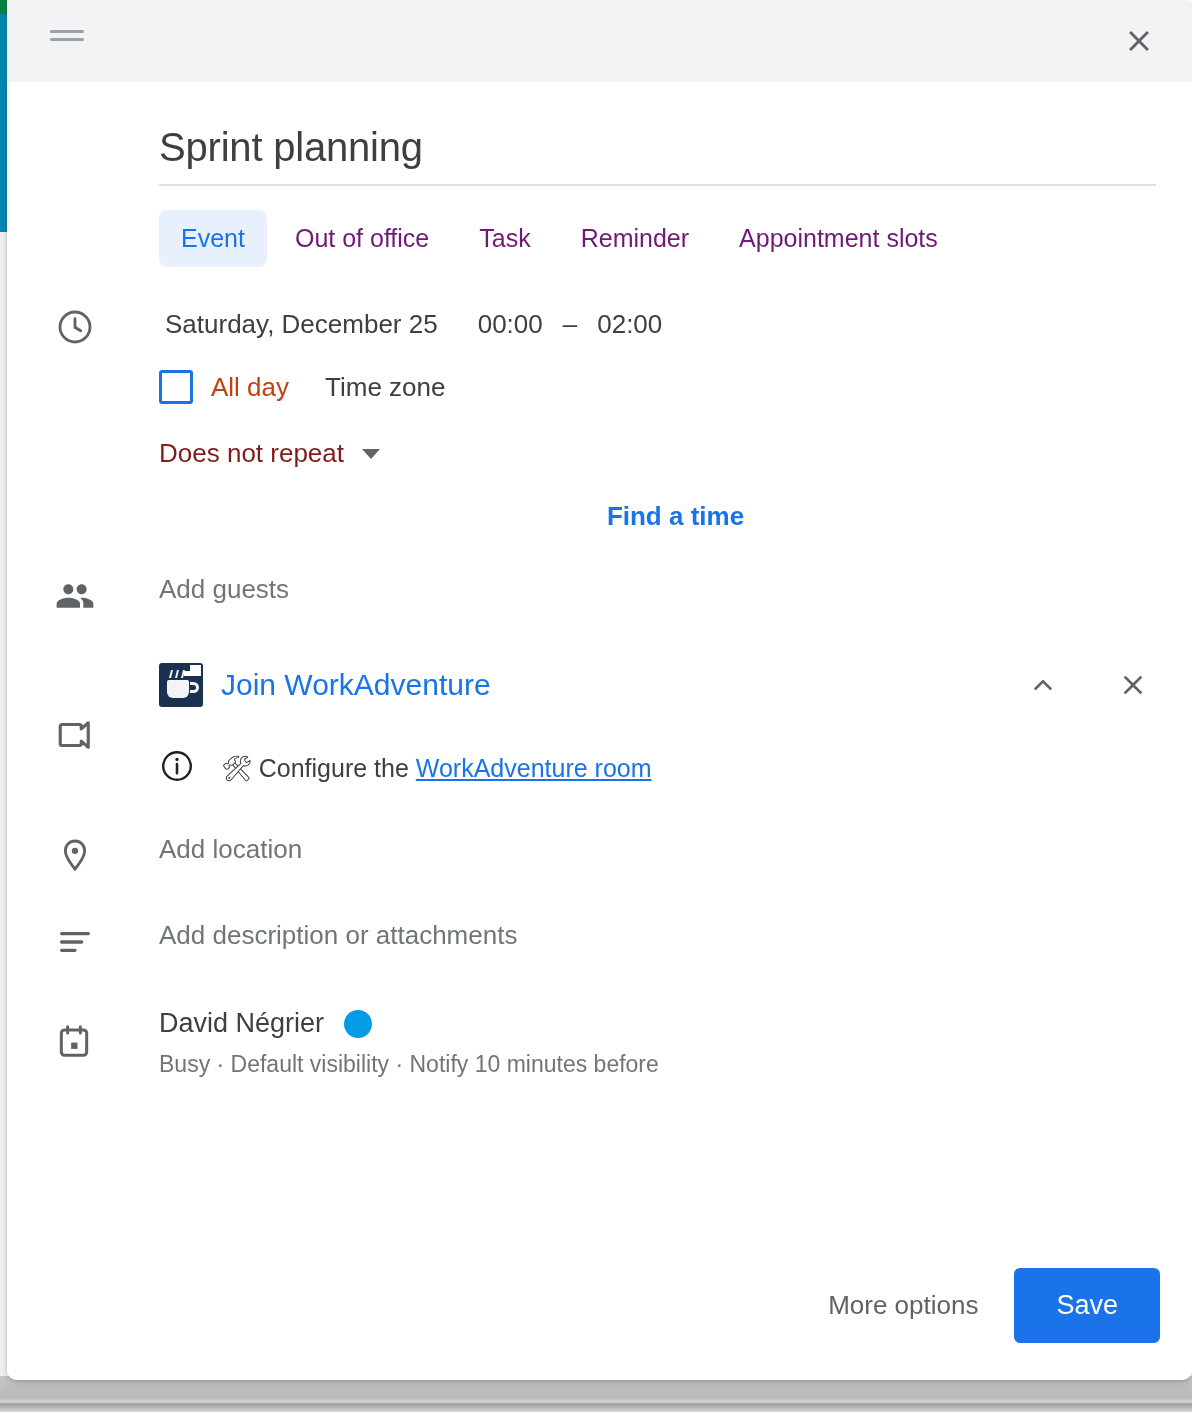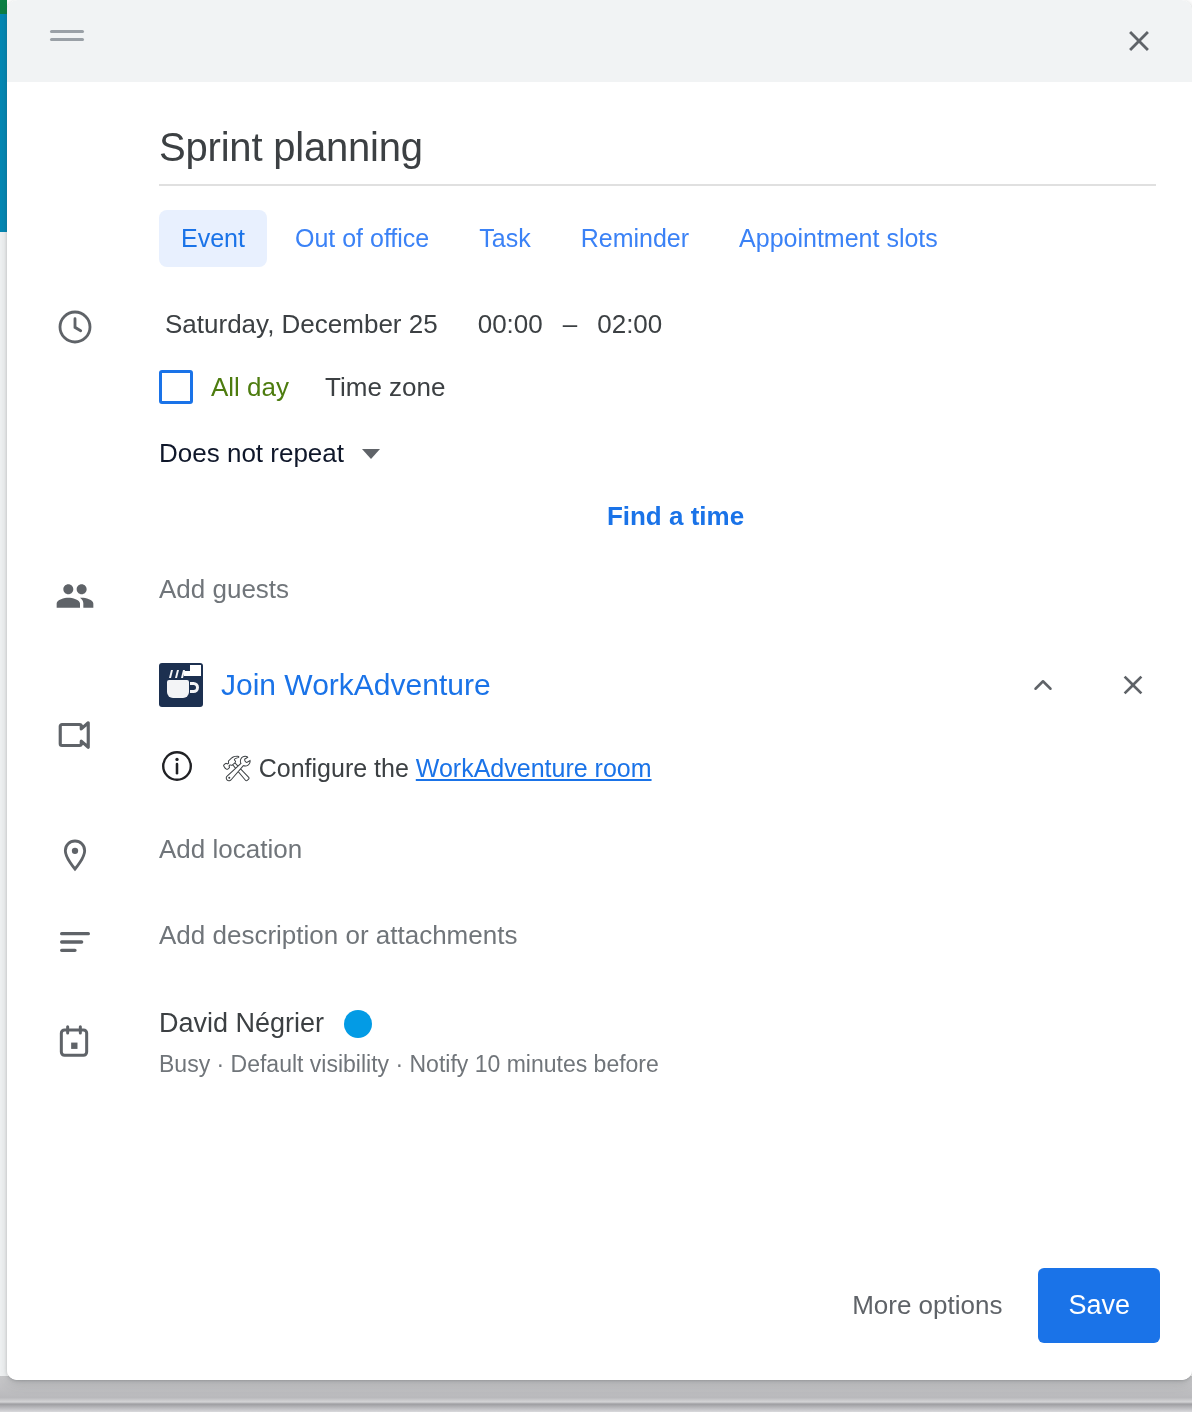--- a/index.html
+++ b/index.html
@@ -75,21 +75,21 @@
     cursor: text;
   }
 
   
   .tabs {
     display: flex; align-items: center;
     padding: 24px 0 0 152px;
     gap: 6px;
   }
   .tab {
-    font-size: 25px; color: #3b82f6;
+    font-size: 25px; color: #701a75;
     padding: 14px 22px; border-radius: 8px;
     cursor: pointer; white-space: nowrap;
   }
   .tab.active { color: #1a73e8; background: #e8f0fe; font-weight: 500; }
 
   
   .row { display: flex; align-items: flex-start; padding-left: 48px; }
   .row-icon {
     width: 104px; flex: 0 0 104px;
     display: flex; justify-content: flex-start; align-items: flex-start;
@@ -102,25 +102,25 @@
   .dt-chip { cursor: pointer; padding: 4px 6px; border-radius: 4px; }
   .dt-date { margin-right: 28px; }
   .dt-dash { margin: 0 14px; color: #3c4043; }
 
   .allday-line { display: flex; align-items: center; margin-top: 26px; }
   .checkbox {
     width: 34px; height: 34px; border: 3px solid #1a73e8;
     border-radius: 3px; cursor: pointer; background: #fff;
     flex: 0 0 34px;
   }
-  .allday-label { font-size: 26px; color: #4d7c0f; margin-left: 18px; cursor: pointer; }
+  .allday-label { font-size: 26px; color: #c2410c; margin-left: 18px; cursor: pointer; }
   .timezone-label { font-size: 26px; color: #3c4043; margin-left: 36px; cursor: pointer; }
 
   .repeat-line { display: flex; align-items: center; margin-top: 34px; cursor: pointer; }
-  .repeat-text { font-size: 26px; color: #0f172a; }
+  .repeat-text { font-size: 26px; color: #7f1d1d; }
   .caret {
     width: 0; height: 0; margin-left: 18px;
     border-left: 9px solid transparent; border-right: 9px solid transparent;
     border-top: 10px solid #5f6368;
   }
 
   .findtime {
     margin-top: 32px; font-size: 26px; color: #1a73e8;
     font-weight: bold; cursor: pointer; display: inline-block;
   }
@@ -201,21 +201,21 @@
     padding-right: 32px; gap: 10px;
     background: #ffffff;
   }
   .more-options {
     font-size: 26px; color: #5f6368; font-weight: 500;
     padding: 18px 26px; border-radius: 6px; cursor: pointer;
   }
   .save-btn {
     font-size: 27px; color: #ffffff; font-weight: 500;
     background: #1a73e8; border: none; border-radius: 6px;
-    padding: 22px 30px; cursor: pointer;
+    padding: 22px 42px; cursor: pointer;
     font-family: "Liberation Sans", sans-serif;
   }
 </style>
 </head>
 <body>
 
 <div class="backdrop">
   <div class="edge-strip edge-teal"></div>
   <div class="edge-strip edge-blue"></div>
   <div class="edge-strip edge-grey"></div>

